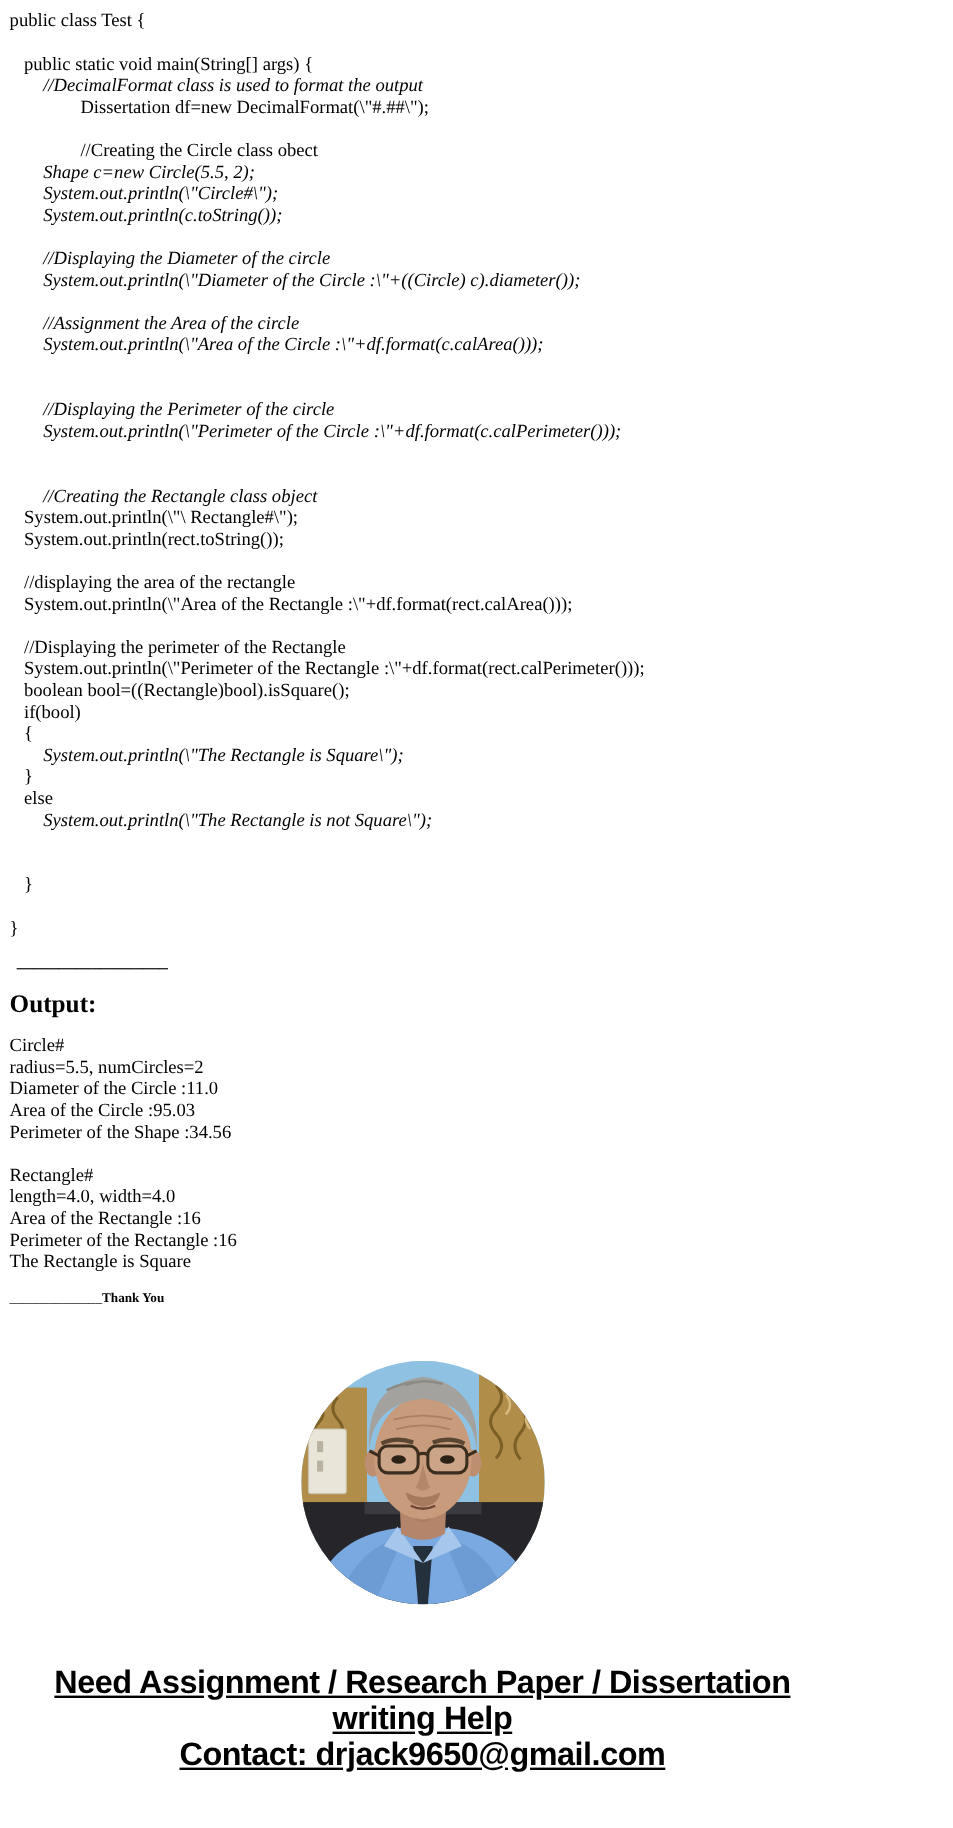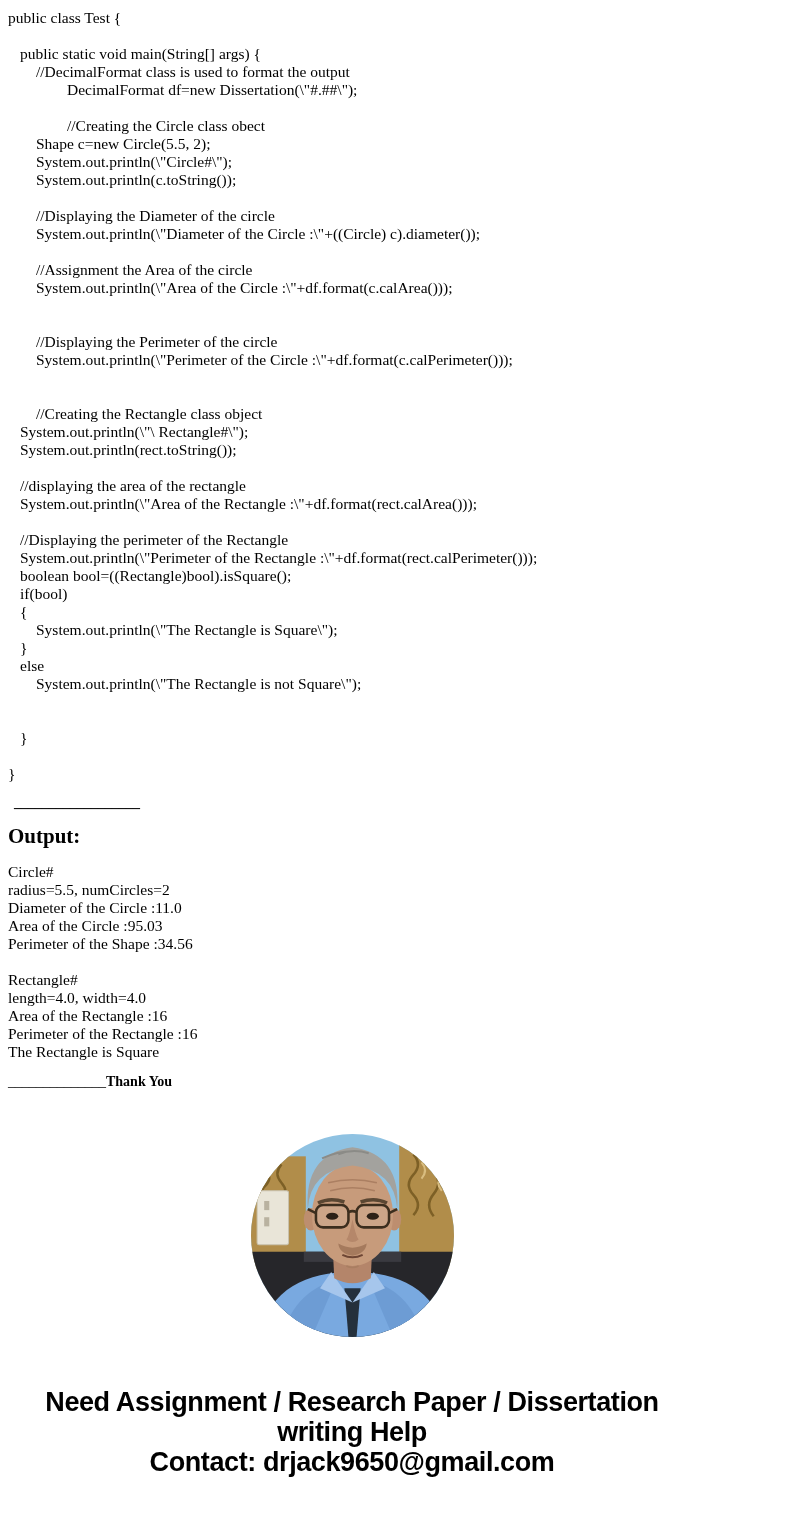--- a/index.html
+++ b/index.html
@@ -12,70 +12,71 @@
     font-family:"Liberation Serif", serif;
     overflow:hidden;
   }
   .code-block{padding:9px 0 0 8px;}
   .code-line,.output-line{
     font-size:15.5px;
     line-height:18px;
     white-space:pre;
   }
   .ind-1{padding-left:12px;}
-  .ind-2{padding-left:28px;}
+  .ind-2{padding-left:28px;font-style:italic;}
   .ind-3{padding-left:59px;}
   .divider{
     margin:11px 0 0 14px;
     font-size:14px;
     line-height:18px;
     white-space:pre;
     font-weight:bold;
   }
   .output-heading{
     margin:15px 0 18px 8px;
     font-weight:bold;
     font-size:21px;
     line-height:18px;
   }
   .output-block{margin-left:8px;}
   .closing-line{
     margin:12px 0 0 8px;
-    font-size:14px;
+    font-size:11px;
     line-height:18px;
     white-space:pre;
   }
   .closing-line .bold{font-weight:bold;}
   .photo-wrap{
     width:203px;height:203px;
     margin:43px auto 0 auto;
   }
   .photo-wrap svg{display:block;}
   .footer{
     margin-top:50px;
     text-align:center;
     font-family:"Liberation Sans", sans-serif;
     font-weight:bold;
     font-size:27px;
     line-height:30px;
     letter-spacing:-0.4px;
     white-space:nowrap;
+    text-decoration:underline;
   }
 </style>
 </head>
 <body>
 
 <div class="page">
 
   <div class="code-block">
       <div class="code-line">public class Test {</div>
       <div class="code-line">&nbsp;</div>
       <div class="code-line ind-1">public static void main(String[] args) {</div>
       <div class="code-line ind-2">//DecimalFormat class is used to format the output</div>
-      <div class="code-line ind-3">DecimalFormat df=new Dissertation(\"#.##\");</div>
+      <div class="code-line ind-3">Dissertation df=new DecimalFormat(\"#.##\");</div>
       <div class="code-line">&nbsp;</div>
       <div class="code-line ind-3">//Creating the Circle class obect</div>
       <div class="code-line ind-2">Shape c=new Circle(5.5, 2);</div>
       <div class="code-line ind-2">System.out.println(\"Circle#\");</div>
       <div class="code-line ind-2">System.out.println(c.toString());</div>
       <div class="code-line">&nbsp;</div>
       <div class="code-line ind-2">//Displaying the Diameter of the circle</div>
       <div class="code-line ind-2">System.out.println(\"Diameter of the Circle :\"+((Circle) c).diameter());</div>
       <div class="code-line">&nbsp;</div>
       <div class="code-line ind-2">//Assignment the Area of the circle</div>

